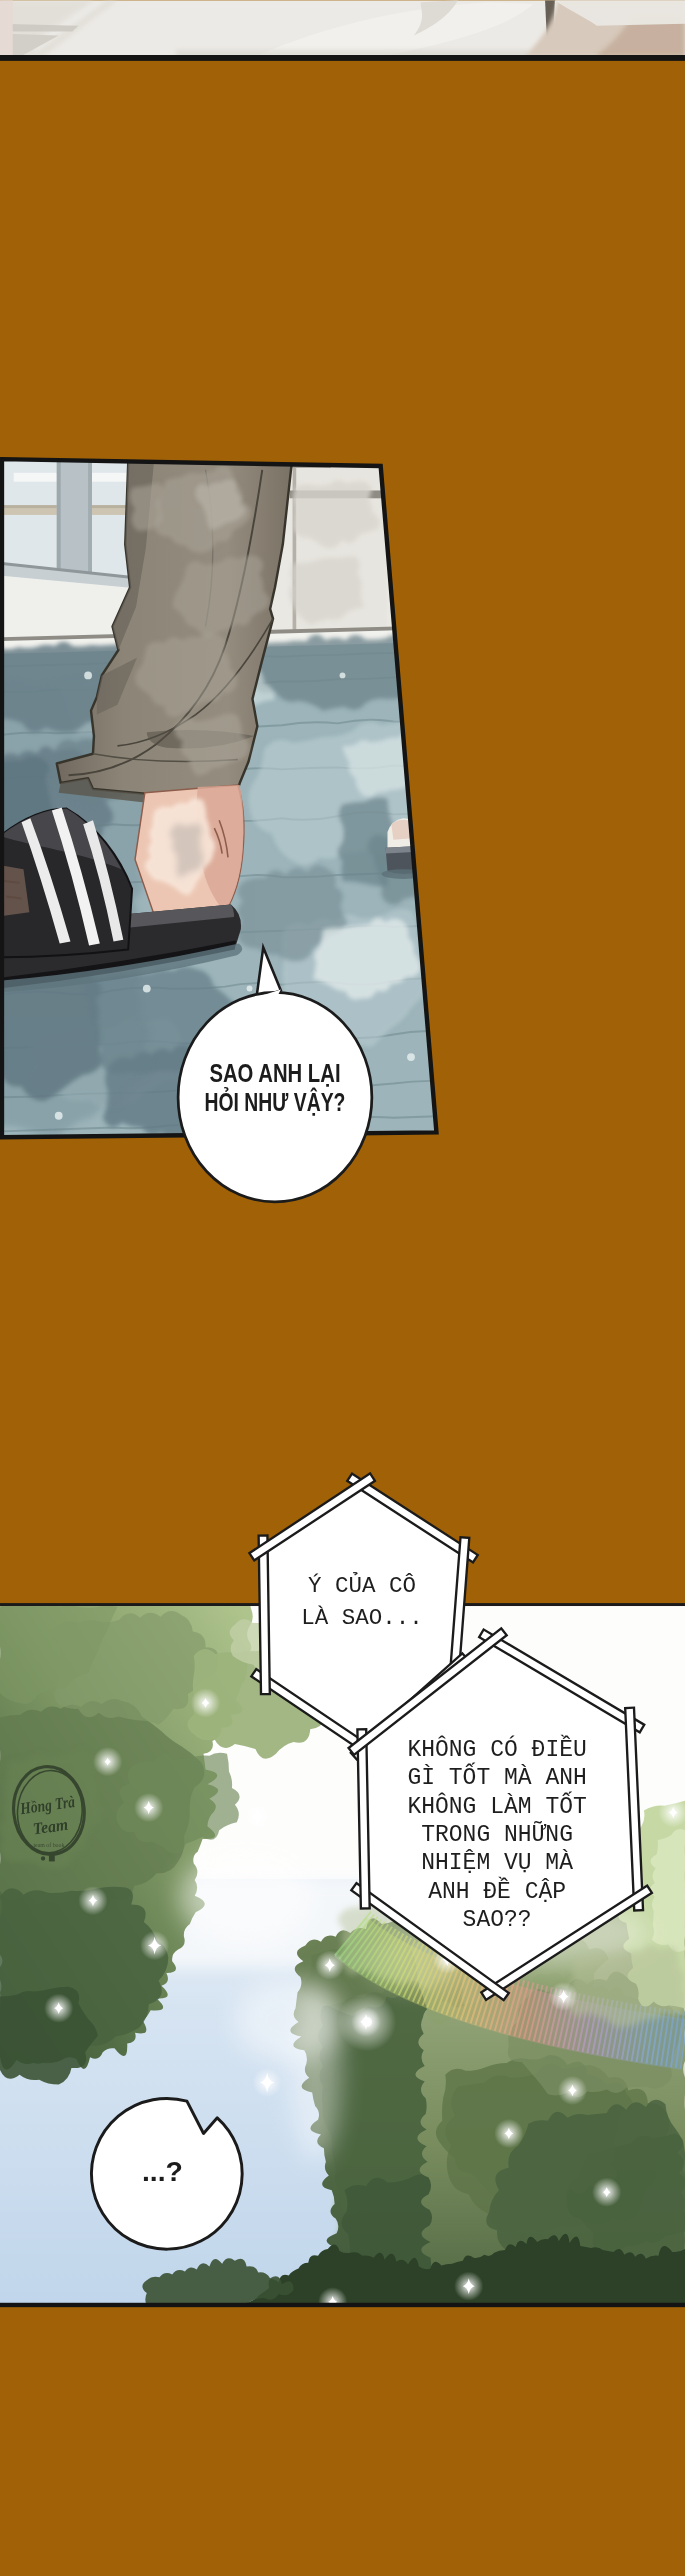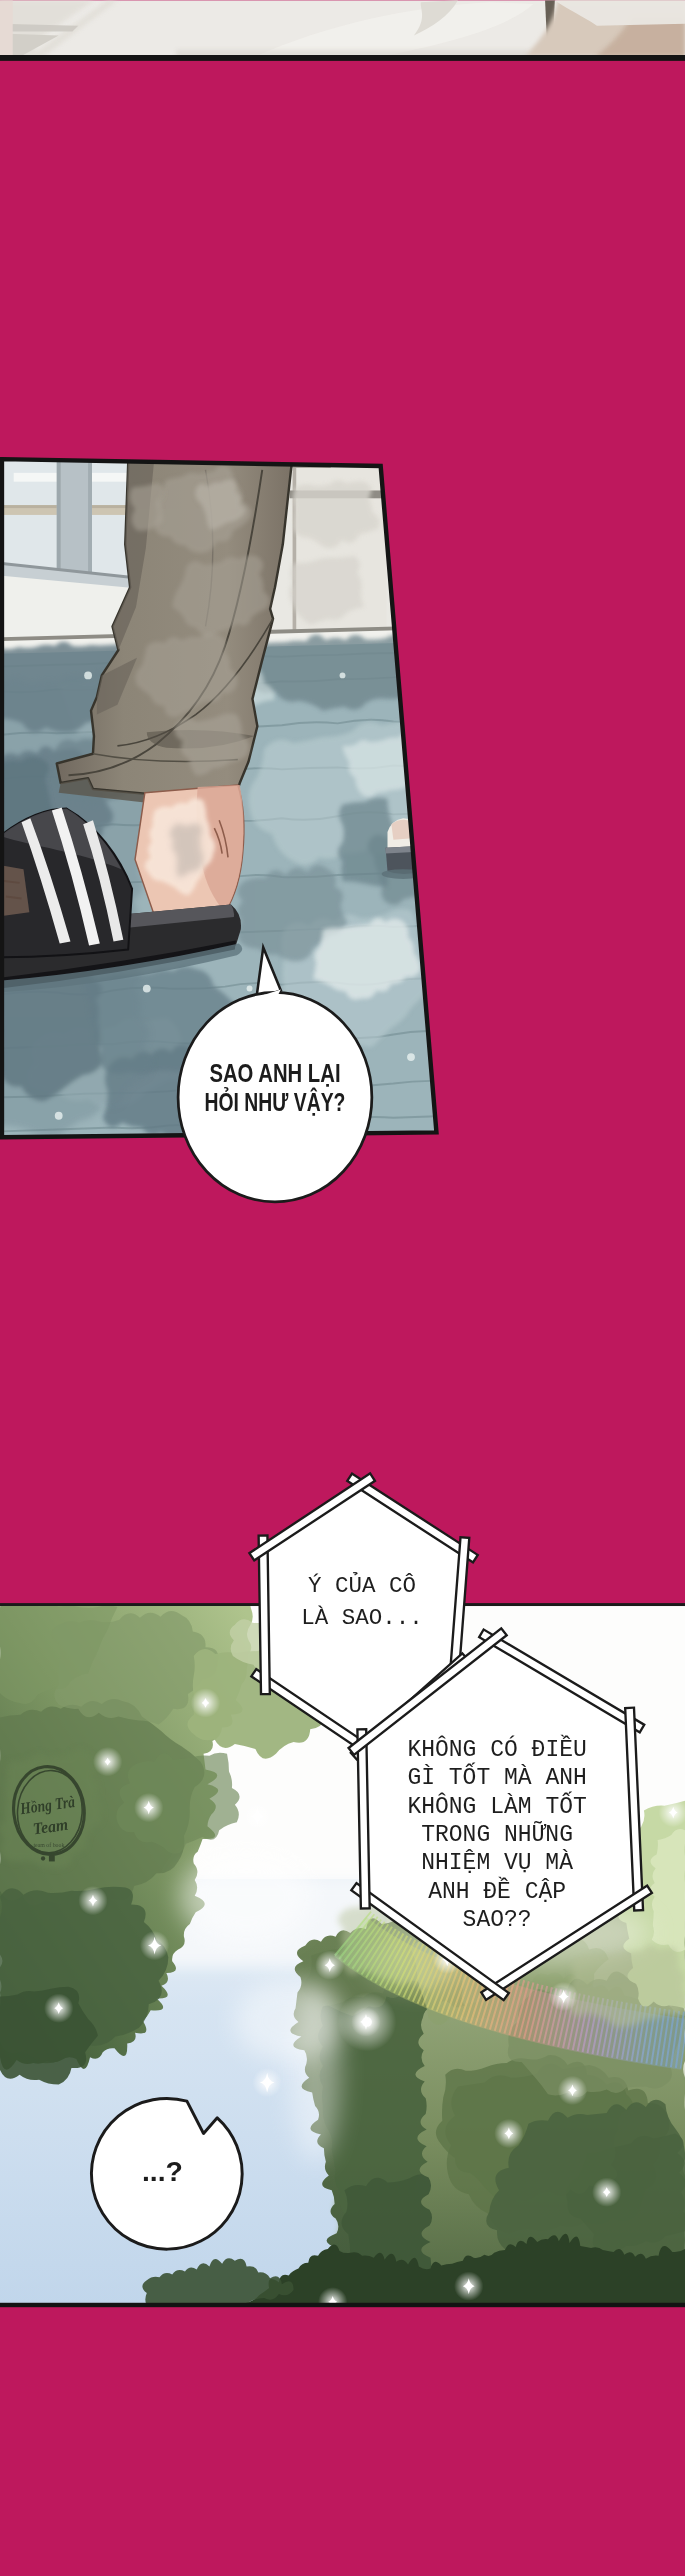--- a/index.html
+++ b/index.html
@@ -1,16 +1,16 @@
 <!DOCTYPE html>
 <html><head>
 <meta charset="utf-8">
 <style>
 html,body{margin:0;padding:0;background:#ffffff;}
-#page{position:relative;width:685px;height:2576px;background:#be185d;overflow:hidden;}
+#page{position:relative;width:685px;height:2576px;background:#a16207;overflow:hidden;}
 </style>
 </head>
 <body>
 
 <div id="page">
 <svg width="685" height="2576" viewBox="0 0 700 2632">
 <defs>
 <radialGradient id="glowg">
           <stop offset="0%" stop-color="#ffffff" stop-opacity="0.95"></stop>
           <stop offset="55%" stop-color="#ffffff" stop-opacity="0.4"></stop>

